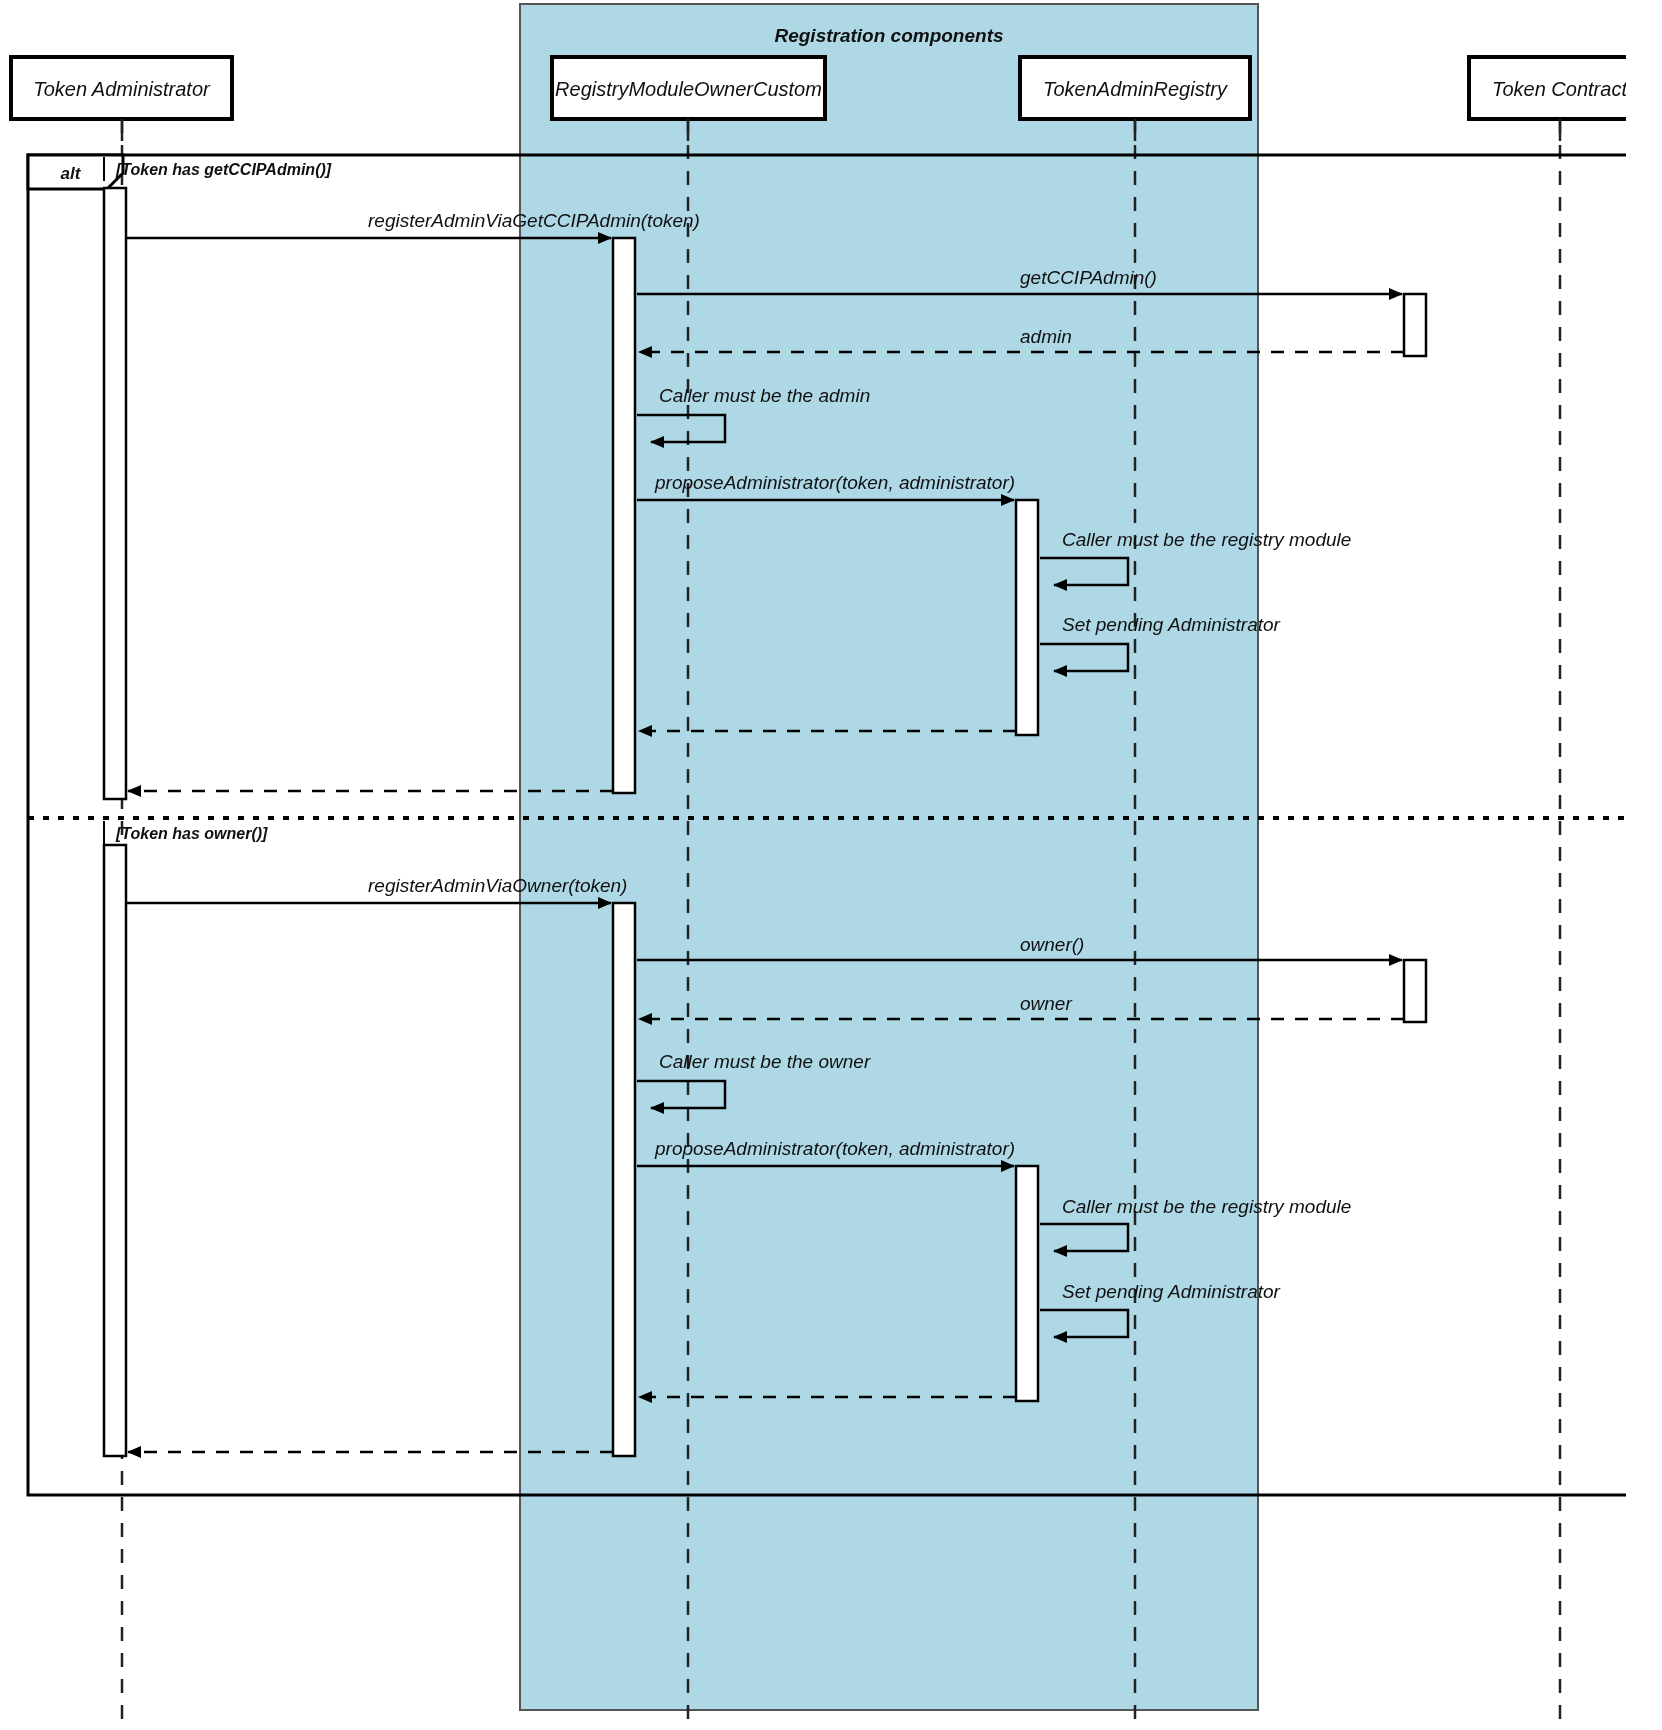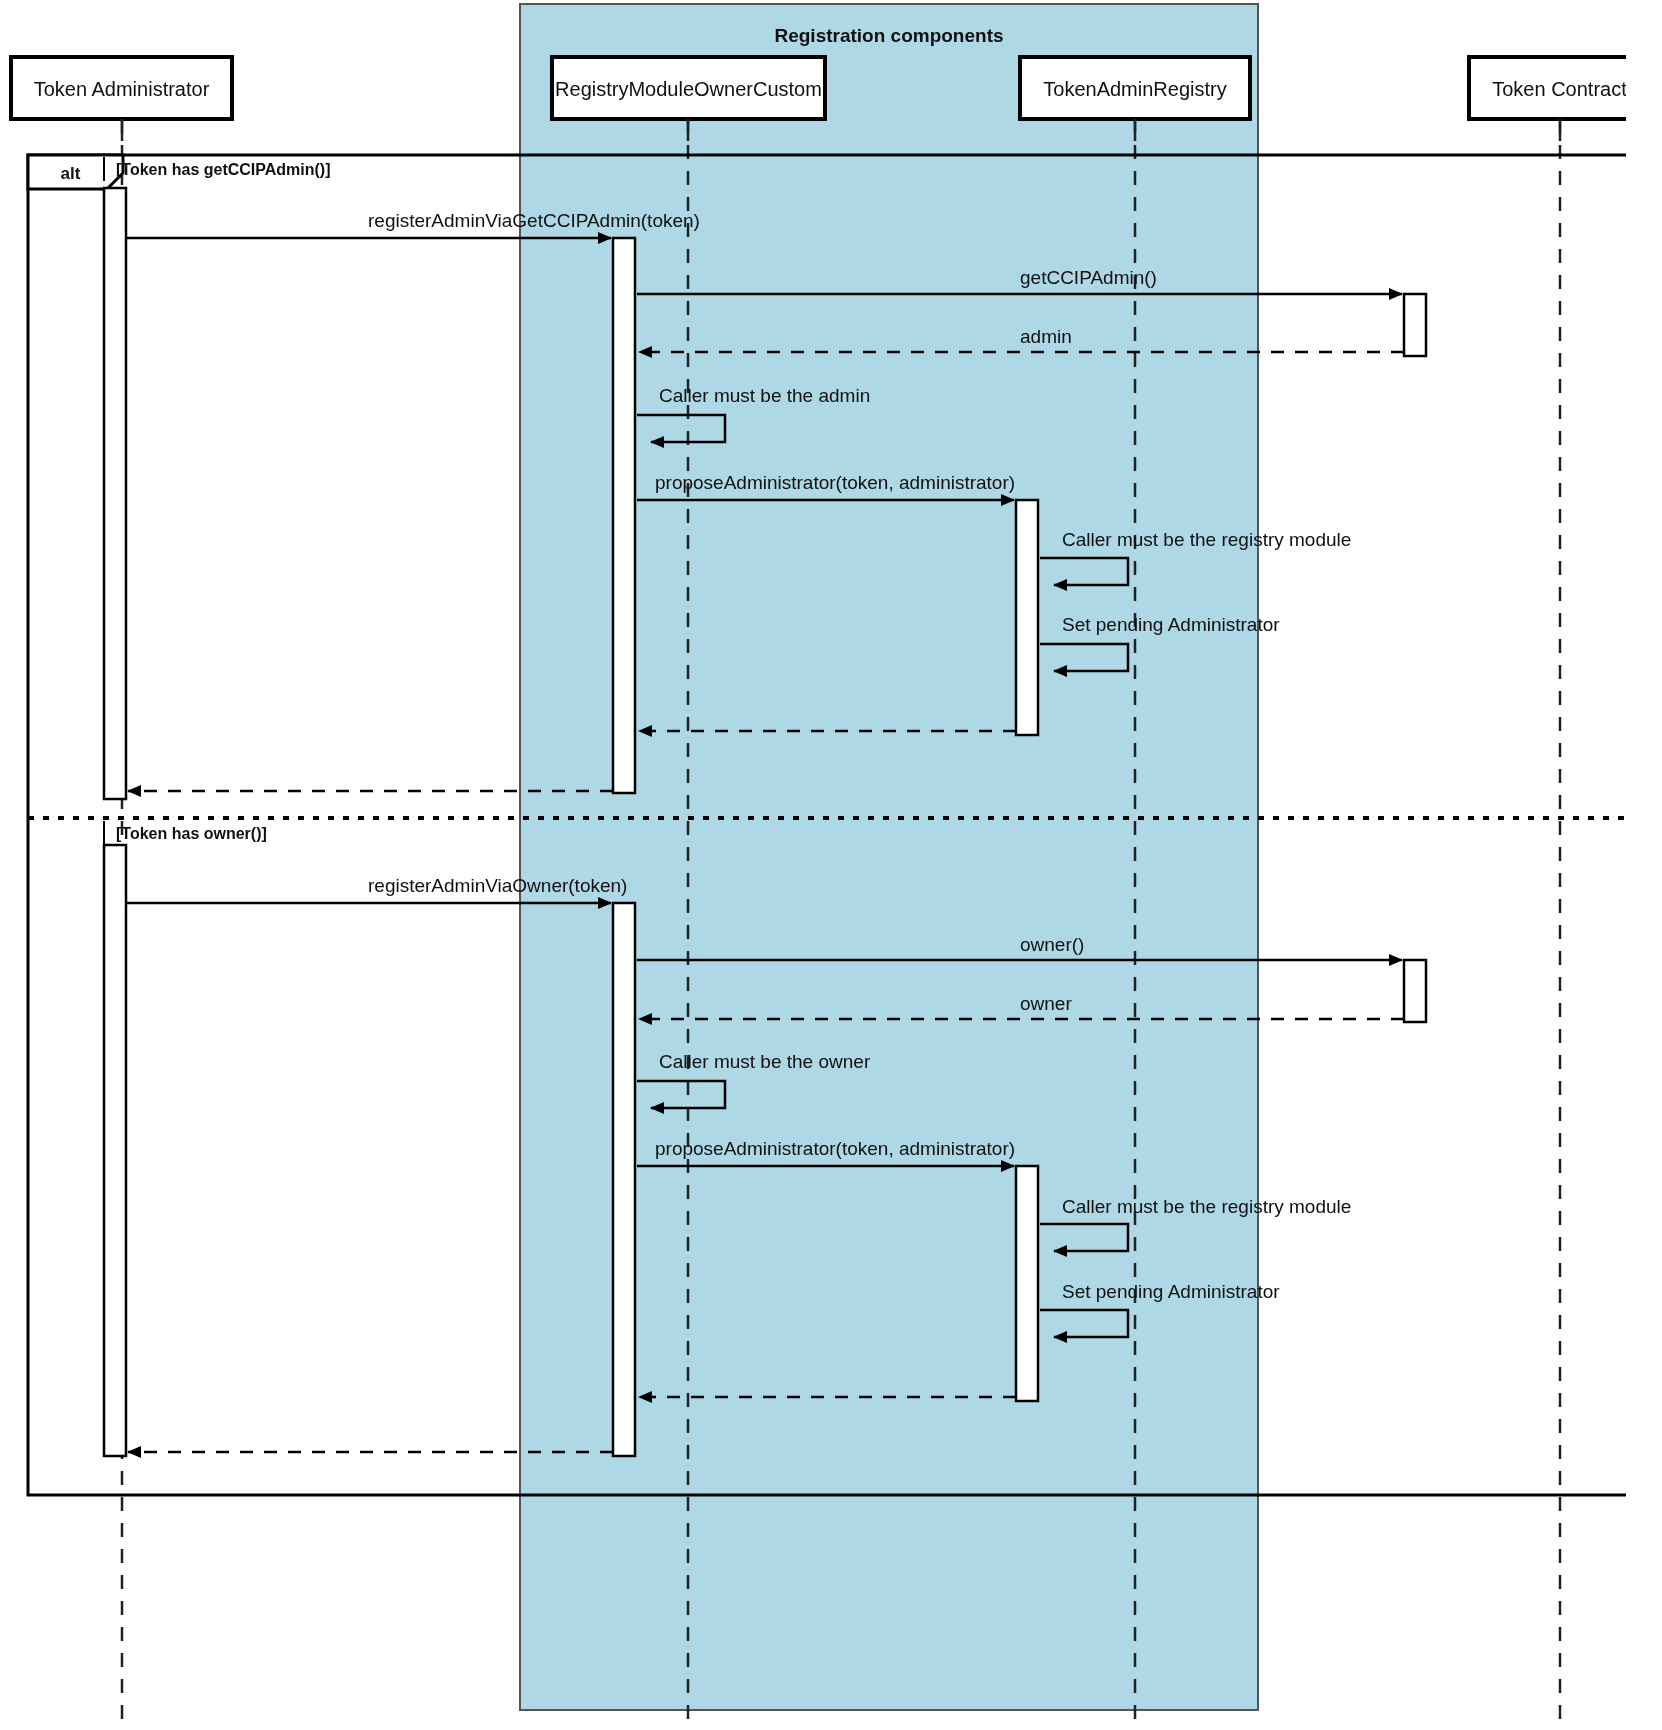--- a/index.html
+++ b/index.html
@@ -9,20 +9,21 @@
   }
   body {
     font-family: "Liberation Sans", sans-serif;
   }
   #stage {
     position: relative;
     width: 1626px;
     height: 1730px;
     background: #ffffff;
     overflow: hidden;
+    font-style: italic;
   }
   #stage svg {
     position: absolute;
     top: 0;
     left: 0;
   }
   .lbl {
     font-family: "Liberation Sans", sans-serif;
     font-size: 19px;
     fill: #101010;

